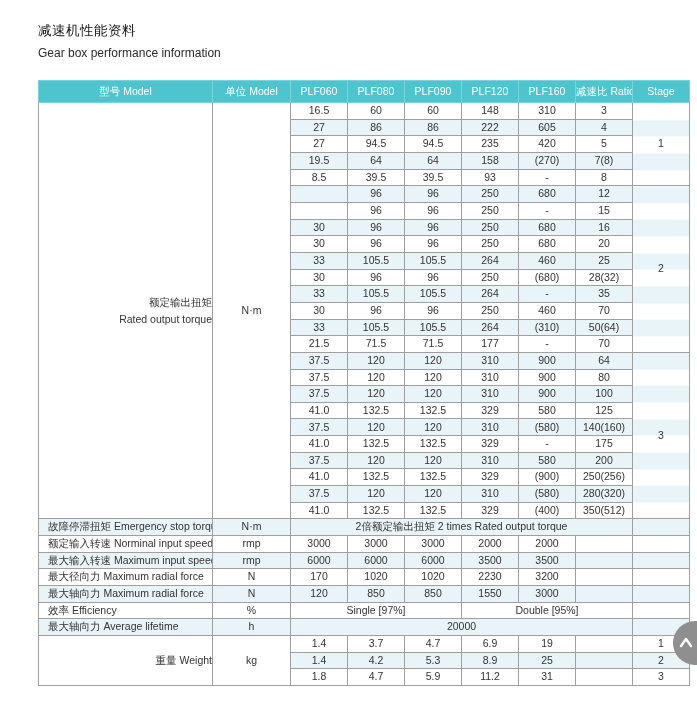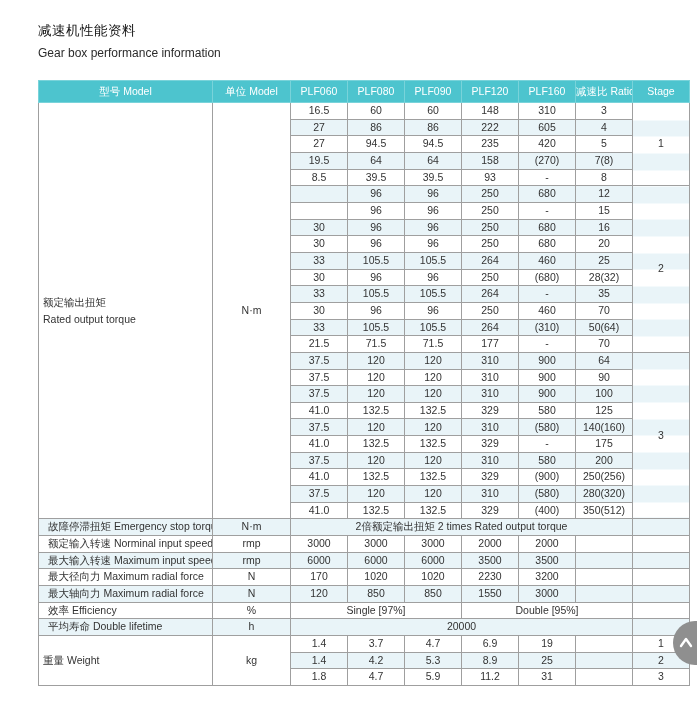--- a/index.html
+++ b/index.html
@@ -16,21 +16,21 @@
   th,td{
     border:1px solid #9f9f9f;font-size:10.5px;text-align:center;vertical-align:middle;
     padding:0;overflow:hidden;white-space:nowrap;line-height:1.1;
   }
   thead tr{height:22px}
   thead th{background:#4dc4ce;color:#fff;font-weight:normal;border:1px solid #79d3da;font-size:10.5px}
   tbody tr{height:16.66px}
   tr.r-odd  td{background:#ffffff}
   tr.r-even td{background:#e9f4f8}
   td.label{text-align:left;padding-left:9px}
-  td.model-merged{background:#ffffff !important;text-align:left;padding-left:4px;white-space:normal}
+  td.model-merged{background:#ffffff !important;text-align:right;padding-left:11px;white-space:normal}
   td.model-merged div{line-height:1.55}
   td.unit-merged{background:#ffffff !important}
   td.stage-white-first{background:repeating-linear-gradient(180deg,#fff 0,#fff 16.66px,#e9f4f8 16.66px,#e9f4f8 33.32px) !important}
   td.stage-stripe-first{background:repeating-linear-gradient(180deg,#e9f4f8 0,#e9f4f8 16.66px,#fff 16.66px,#fff 33.32px) !important}
   .scroll-btn{
     position:absolute;left:673px;top:621px;width:44px;height:44px;border-radius:50%;
     background:#8f8f8f;display:flex;align-items:center;justify-content:center;
     box-sizing:border-box;padding-right:18px;cursor:pointer;
   }
 </style>
@@ -204,21 +204,21 @@
           <td>900</td>
           <td>64</td>
           <td class="stage-stripe-first" rowspan="10">3</td>
         </tr>
         <tr class="r-odd">
           <td>37.5</td>
           <td>120</td>
           <td>120</td>
           <td>310</td>
           <td>900</td>
-          <td>90</td>
+          <td>80</td>
         </tr>
         <tr class="r-even">
           <td>37.5</td>
           <td>120</td>
           <td>120</td>
           <td>310</td>
           <td>900</td>
           <td>100</td>
         </tr>
         <tr class="r-odd">
@@ -328,21 +328,21 @@
           <td></td>
         </tr>
         <tr class="r-odd">
           <td class="label">效率 Efficiency</td>
           <td>%</td>
           <td colspan="3">Single [97%]</td>
           <td colspan="3">Double [95%]</td>
           <td></td>
         </tr>
         <tr class="r-even">
-          <td class="label">平均寿命 Double lifetime</td>
+          <td class="label">最大轴向力 Average lifetime</td>
           <td>h</td>
           <td colspan="6">20000</td>
           <td></td>
         </tr>
         <tr class="r-odd">
           <td class="model-merged" rowspan="3">重量 Weight</td>
           <td class="unit-merged" rowspan="3">kg</td>
           <td>1.4</td>
           <td>3.7</td>
           <td>4.7</td>

